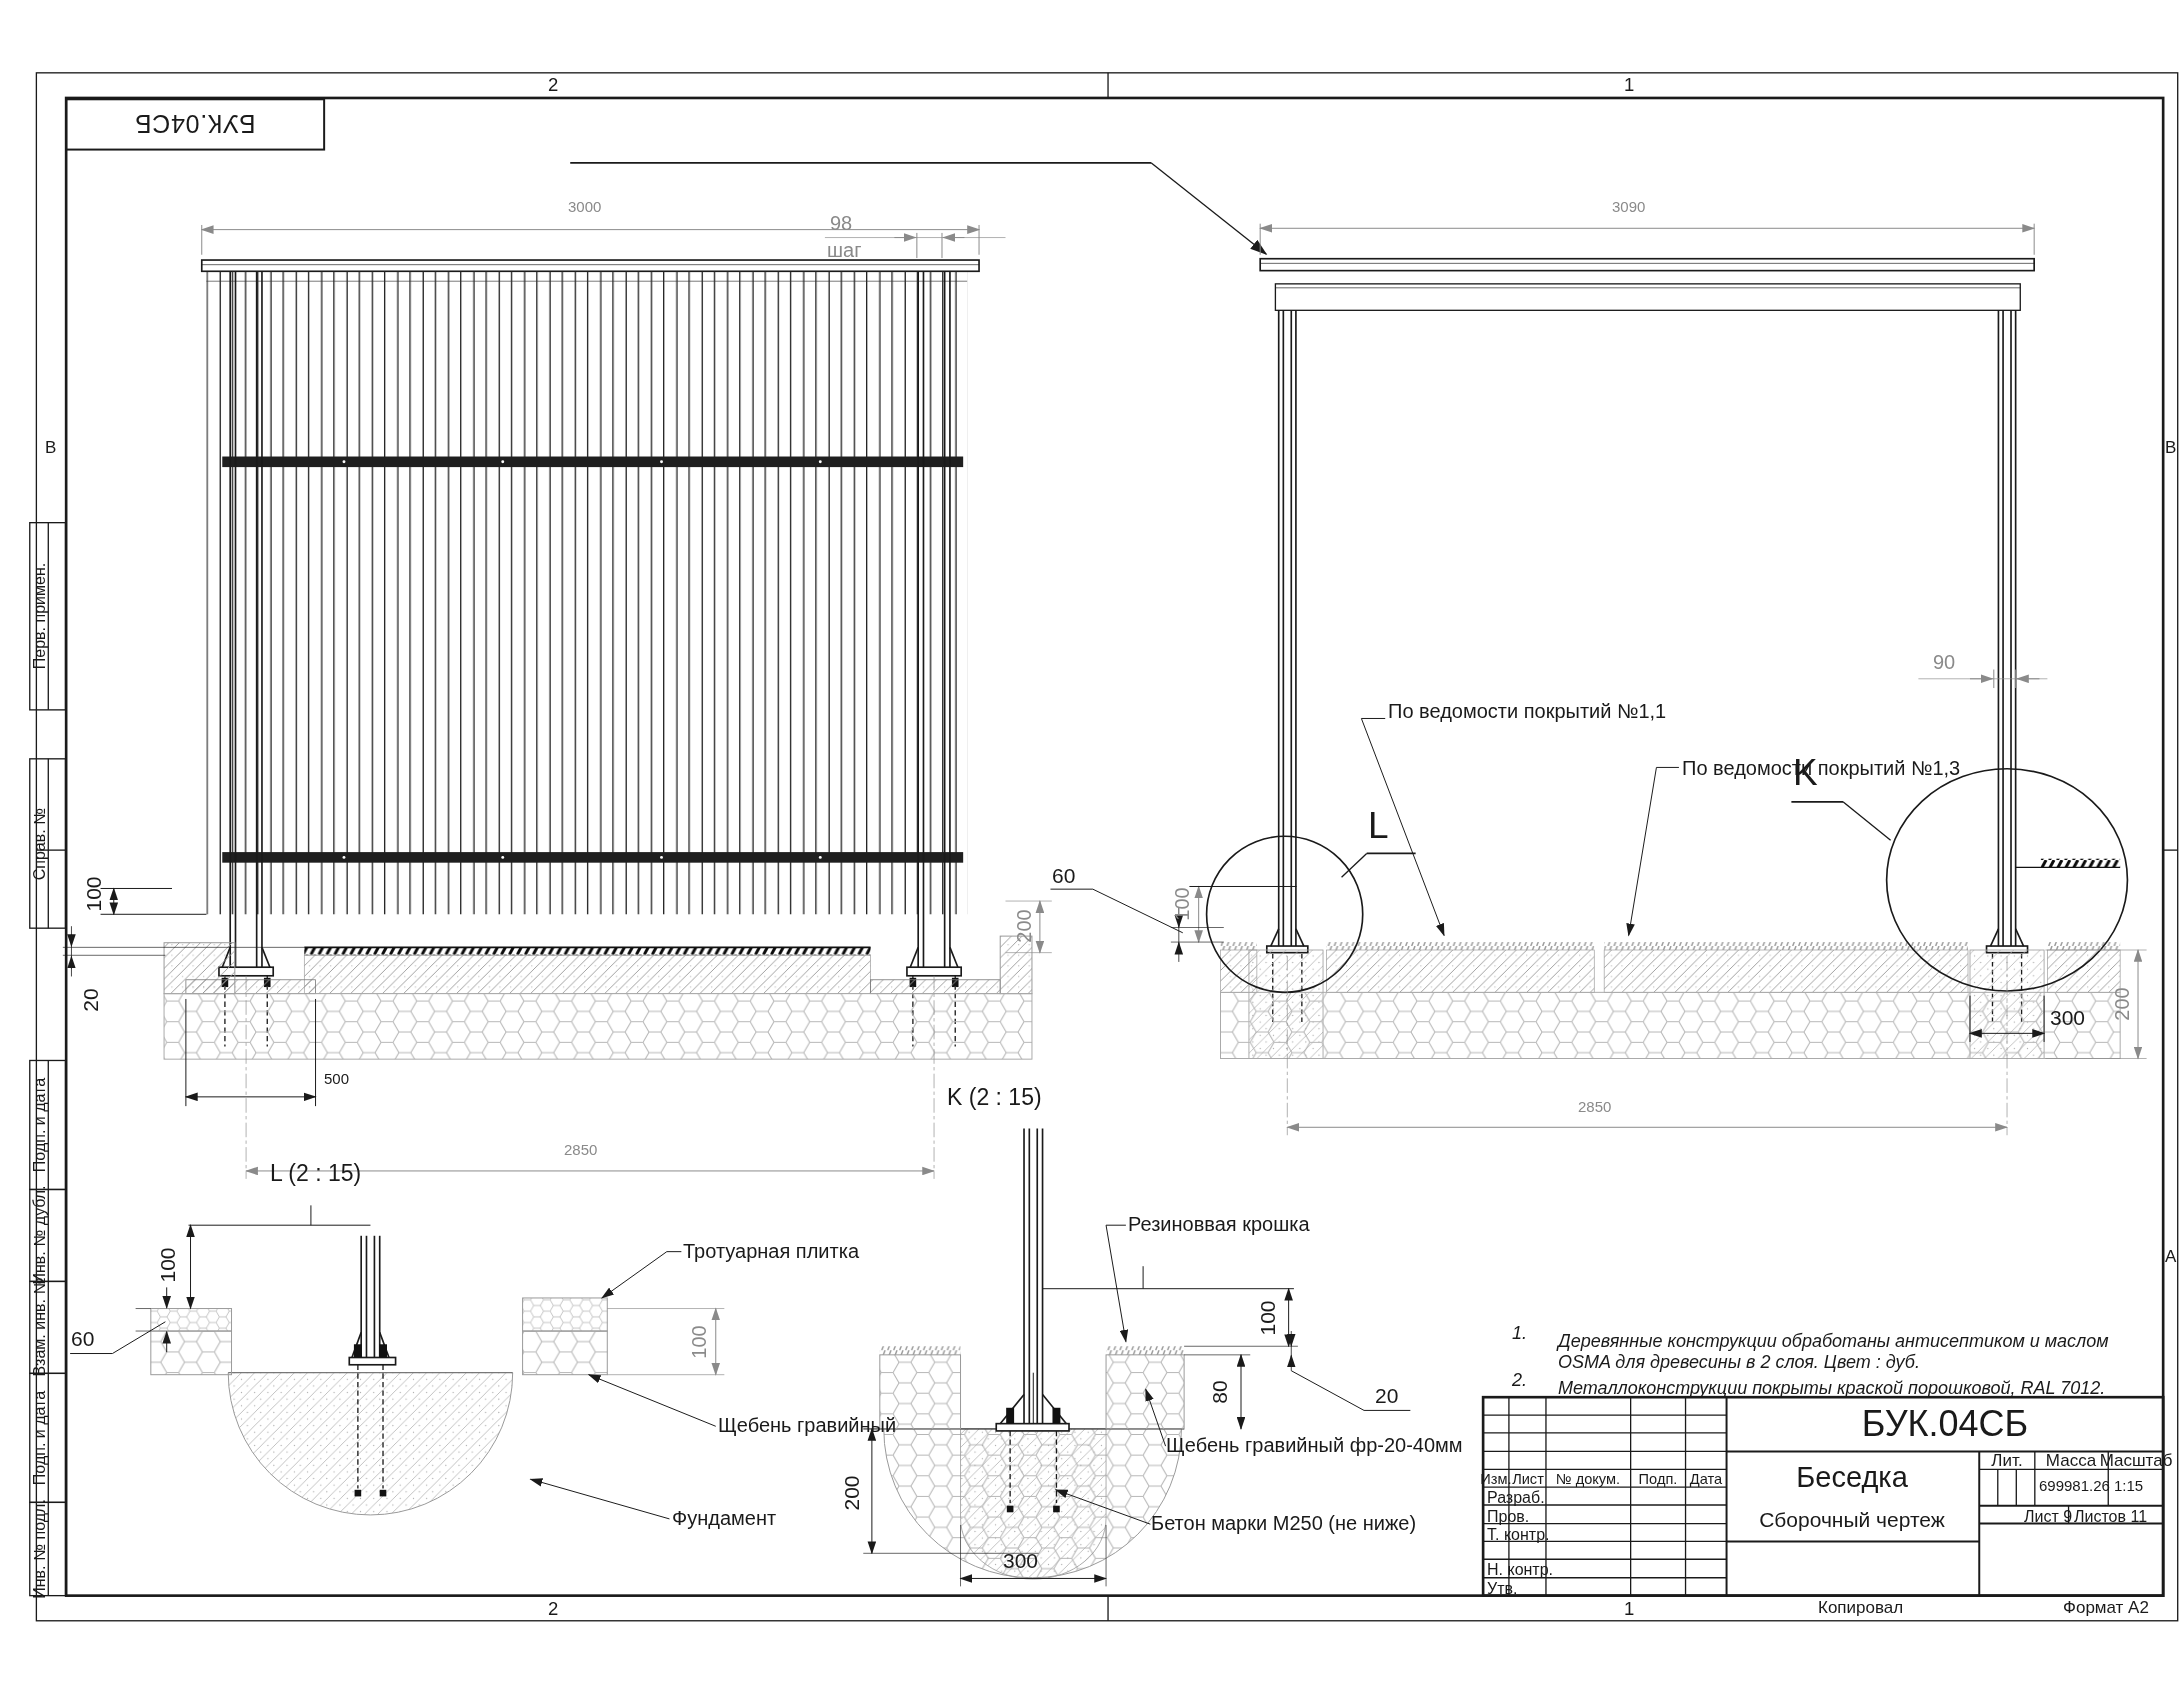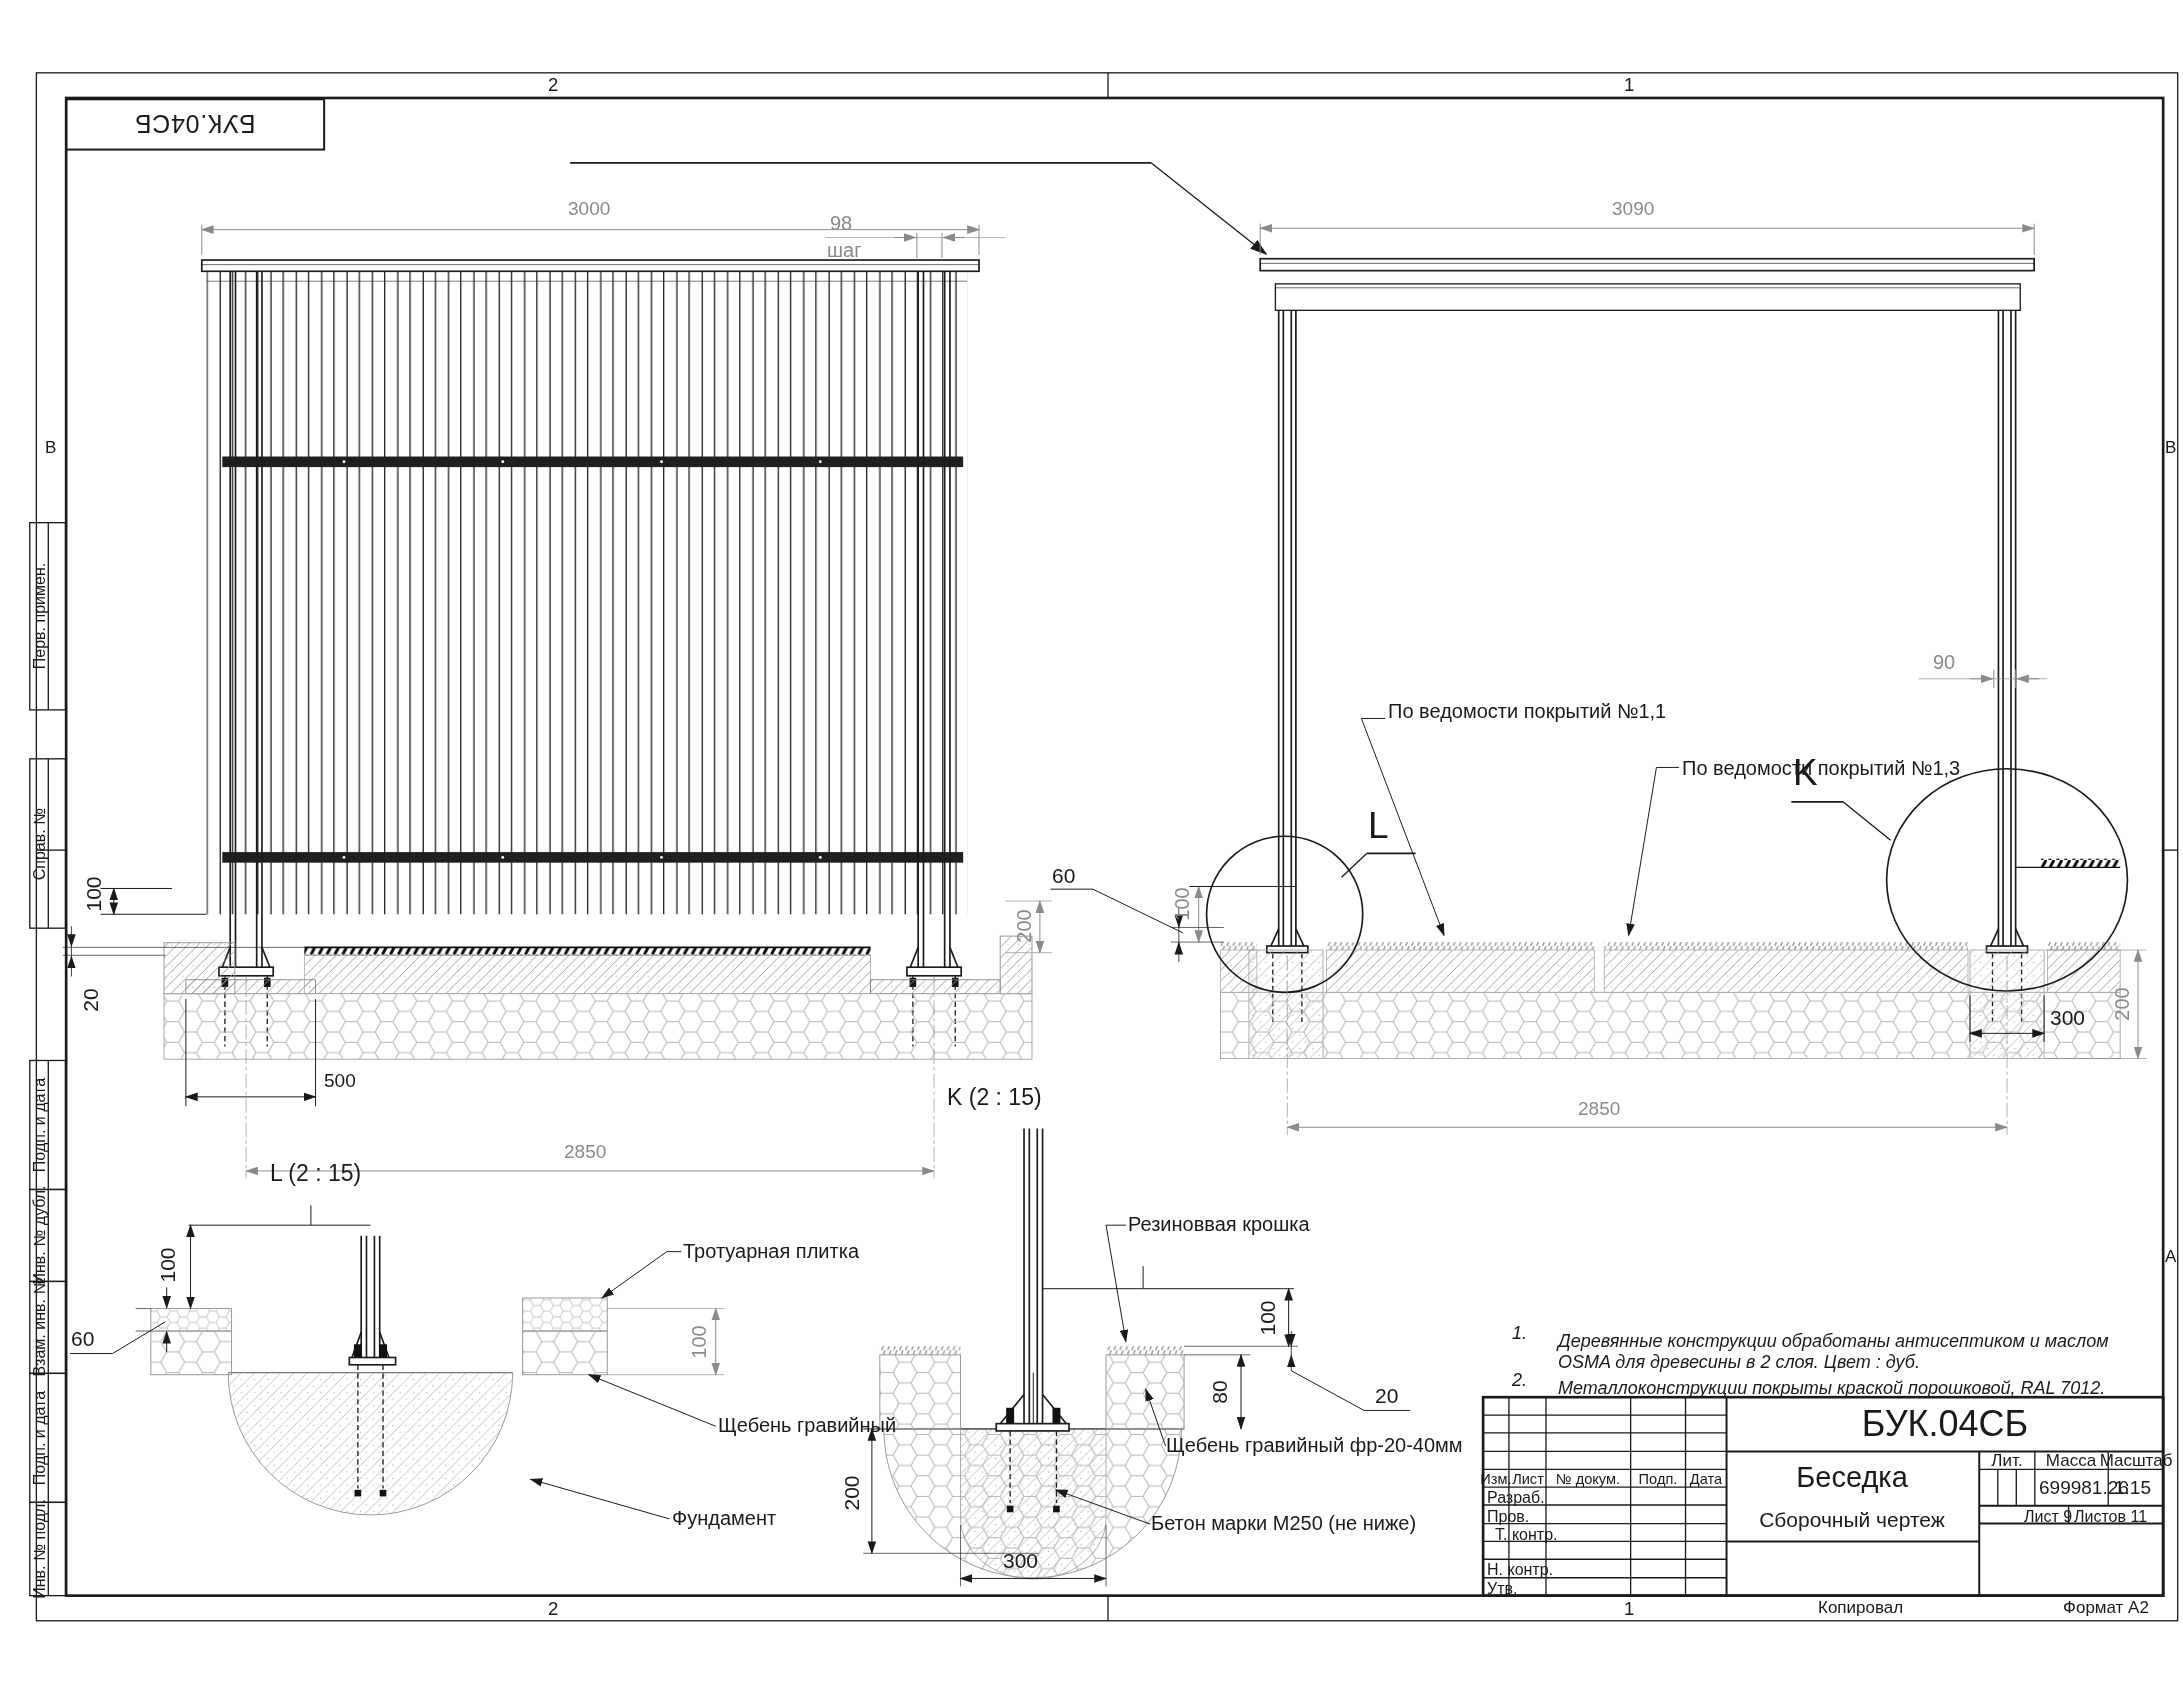--- a/index.html
+++ b/index.html
@@ -6,21 +6,21 @@
   #sheet{position:relative;width:2183px;height:1687px;background:#ffffff;overflow:hidden;
          font-family:"Liberation Sans",sans-serif;}
   #linework{position:absolute;left:0;top:0;}
   .t{position:absolute;white-space:nowrap;color:#1a1a1a;line-height:1.15;}
   .g{color:#8a8a8a;}
   .i{font-style:italic;}
   .c{transform:translate(-50%,-50%);}
   .rc{transform:translate(-50%,-50%) rotate(-90deg);}
   .r180{transform:translate(-50%,-50%) rotate(180deg);}
   .f22{font-size:14.6px;}.f24{font-size:16px;}.f26{font-size:17px;}.f27{font-size:18px;}
-  .f28{font-size:18.5px;}.f30{font-size:20px;}.f32{font-size:21px;}.f34{font-size:19px;}
+  .f28{font-size:18.5px;}.f30{font-size:20px;}.f32{font-size:21px;}.f34{font-size:15px;}
   .f38{font-size:25px;letter-spacing:0.7px;}.f42{font-size:28px;}.f44{font-size:29px;}
   .f50{font-size:23px;}.f54{font-size:36px;}.f56{font-size:37px;}
   .wrapnote{white-space:normal;width:562px;margin-top:8px;}
 </style>
 </head>
 <body>
 
 <div id="sheet">
 
 <svg id="linework" width="2183" height="1687" viewBox="0 0 3300 2550">
@@ -485,18 +485,18 @@
 <span class="t f34" style="left:2114px;top:1477px;">1:15</span>
 <span class="t f24" style="left:1986px;top:1508px;margin-left:38px;">Лист 9</span>
 <span class="t f24" style="left:2074px;top:1508px;">Листов 11</span>
 <span class="t f22 c" style="left:1496px;top:1479px;">Изм.</span>
 <span class="t f22 c" style="left:1528px;top:1479px;">Лист</span>
 <span class="t f22 c" style="left:1588px;top:1479px;">№ докум.</span>
 <span class="t f22 c" style="left:1658px;top:1479px;">Подп.</span>
 <span class="t f22 c" style="left:1706px;top:1479px;">Дата</span>
 <span class="t f24" style="left:1487px;top:1489px;">Разраб.</span>
 <span class="t f24" style="left:1487px;top:1508px;">Пров.</span>
-<span class="t f24" style="left:1487px;top:1526px;margin-left:8px;">Т. контр.</span>
+<span class="t f24" style="left:1487px;top:1526px;">Т. контр.</span>
 <span class="t f24" style="left:1487px;top:1561px;">Н. контр.</span>
 <span class="t f24" style="left:1487px;top:1580px;">Утв.</span>
 
 </div>
 
 
 </body></html>

